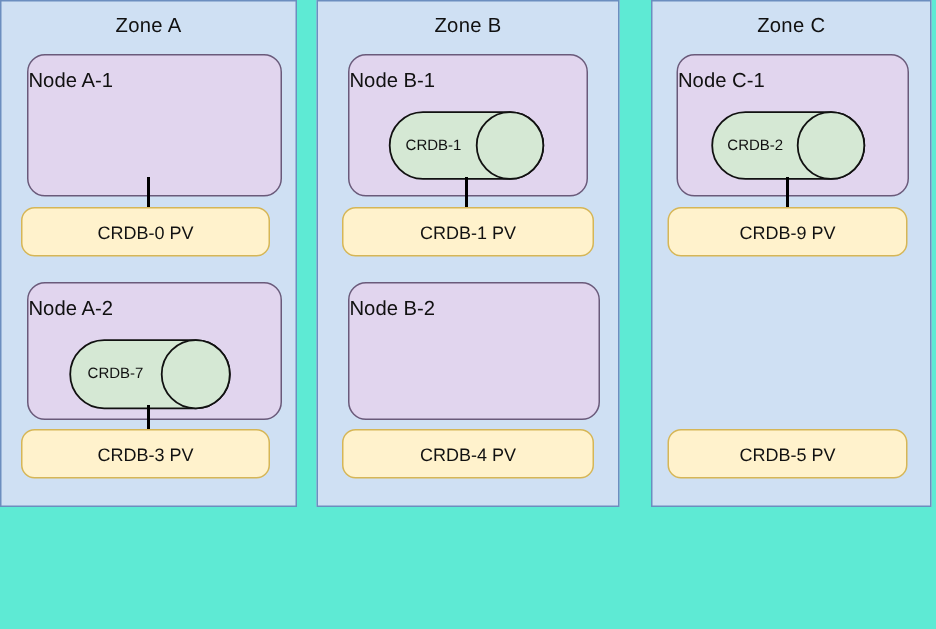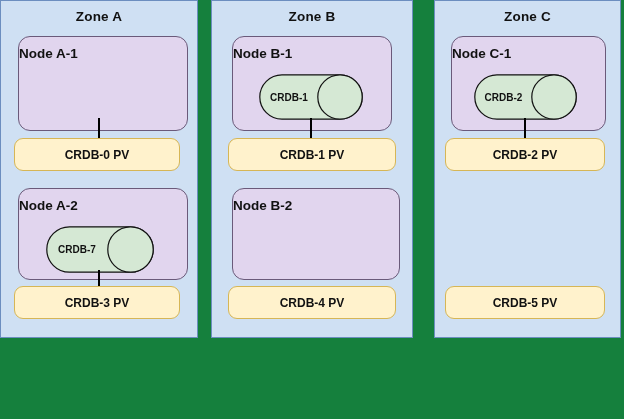--- a/index.html
+++ b/index.html
@@ -1,18 +1,18 @@
 <!DOCTYPE html>
 <html><head>
 <meta charset="utf-8">
 <style>
   html,body{margin:0;padding:0;background:#000;}
   #canvas{
-    position:relative;width:624px;height:419px;background:#15803d;
-    font-family:"Liberation Sans", sans-serif;overflow:hidden;font-weight:bold;
+    position:relative;width:624px;height:419px;background:#5eead4;
+    font-family:"Liberation Sans", sans-serif;overflow:hidden;
   }
   .zone{
     position:absolute;background:#cfe0f3;border:1px solid #6c8ebf;
     box-sizing:border-box;
   }
   .zone-title{
     position:absolute;left:0;right:0;top:8px;text-align:center;
     font-size:13.5px;color:#111;letter-spacing:.2px;
   }
   .node{
@@ -105,20 +105,20 @@
   </div>
   <div class="pod" style="left:474px;top:74px;width:103px;height:46px;">
     <svg width="103" height="46" viewBox="0 0 103 46">
       <path d="M23,0.8 H80 A22.2,22.2 0 0 1 80,45.2 H23 A22.2,22.2 0 0 1 23,0.8 Z" fill="#d5e8d4" stroke="#111" stroke-width="1.2"></path>
       <ellipse cx="80" cy="23" rx="22.2" ry="22.2" fill="#d5e8d4" stroke="#111" stroke-width="1.2"></ellipse>
     </svg>
     <div class="pod-label" style="width:59px;">CRDB-2</div>
   </div>
   <div class="connector" style="left:524px;top:118px;height:22px;"></div>
   <div class="pv" style="left:445px;top:138px;width:160px;height:33px;">
-    <span>CRDB-2 PV</span>
+    <span>CRDB-9 PV</span>
   </div>
 
   <div class="pv" style="left:445px;top:286px;width:160px;height:33px;">
     <span>CRDB-5 PV</span>
   </div>
 
 </div>
 
 </body></html>

